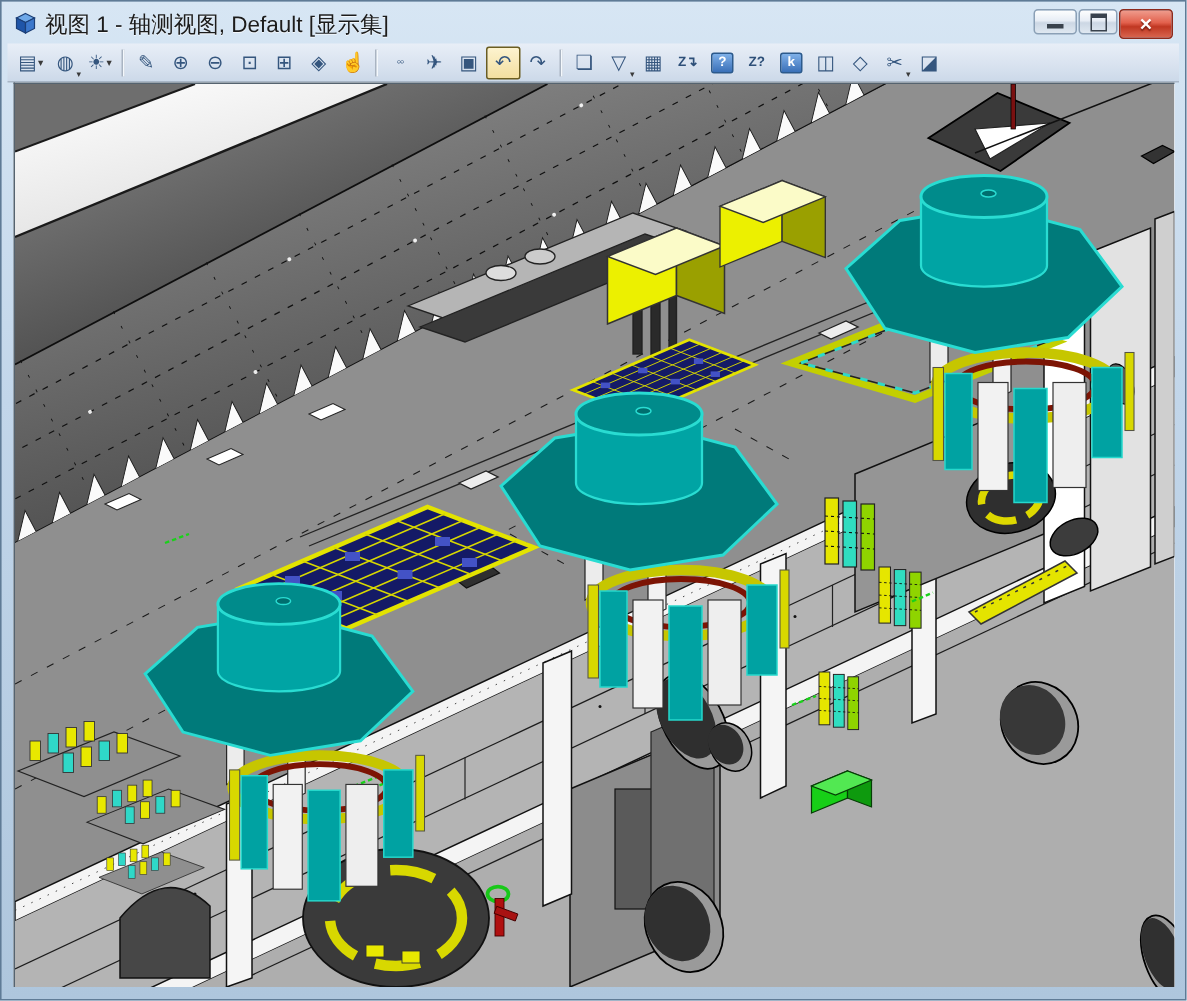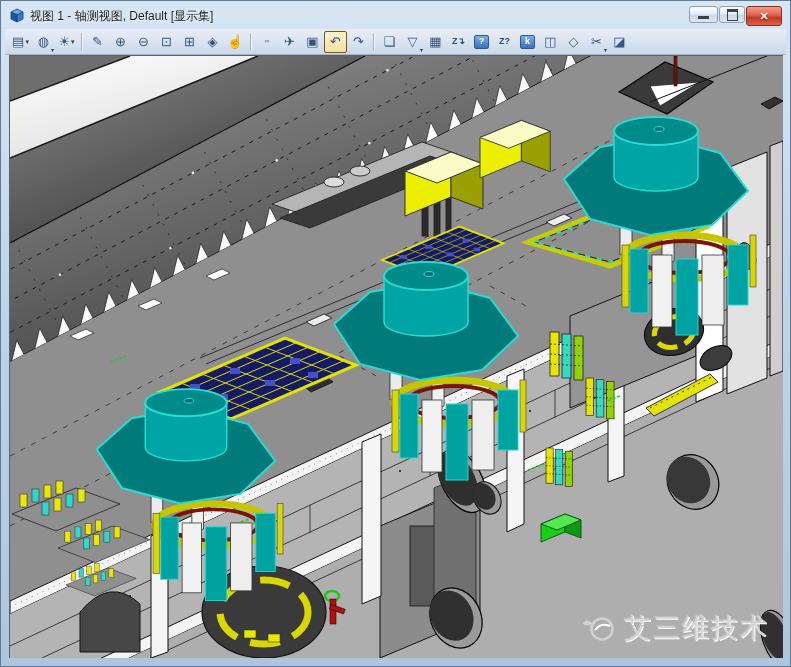--- a/index.html
+++ b/index.html
@@ -1,21 +1,21 @@
 <!DOCTYPE html>
 <html><head>
 <meta charset="utf-8">
 <style>
   html,body{margin:0;padding:0;background:#9fb6cc;font-family:"Liberation Sans",sans-serif;}
   #win{position:relative;width:791px;height:667px;overflow:hidden;
        background:linear-gradient(180deg,#d7e6f4 0%,#c2d6ea 40%,#aec6dd 100%);
        border:1px solid #5f7b96;box-sizing:border-box;}
   
   #titlebar{position:absolute;left:4px;top:3px;right:4px;height:24px;display:flex;align-items:center;gap:5px;padding:0 4px;}
-  #title-text{font-size:12px;color:#1c1c1c;text-shadow:0 1px 0 rgba(255,255,255,.7);white-space:nowrap;}
+  #title-text{font-size:15px;color:#1c1c1c;text-shadow:0 1px 0 rgba(255,255,255,.7);white-space:nowrap;}
   #win-icon{width:16px;height:16px;flex:0 0 auto;}
   #controls{margin-left:auto;display:flex;gap:1px;align-items:flex-start;}
   .ctl{box-sizing:border-box;height:17px;border:1px solid #8ba0b6;border-radius:3px;
        background:linear-gradient(180deg,#fdfefe 0%,#e7edf5 45%,#ccd7e4 55%,#dfe8f1 100%);
        display:flex;align-items:center;justify-content:center;cursor:default;}
   #min-btn{width:29px}#max-btn{width:26px}
   #close-btn{width:34px;height:18px;border:1px solid #8e2a1c;border-radius:3px;
        background:linear-gradient(180deg,#f0a染 0%,#e2614d 45%,#c03722 60%,#d8654f 100%);
        background:linear-gradient(180deg,#ef9c8d 0%,#e2614d 45%,#c03722 60%,#d8654f 100%);
        color:#fff;font-size:11px;font-weight:bold;display:flex;align-items:center;justify-content:center;text-shadow:0 1px 1px #7a1d10;}
@@ -502,22 +502,14 @@
         <path d="M518,186 L612,148 L694,172 L600,210 Z" stroke="#c3cf00" stroke-width="5"></path>
         <path d="M524,186 L612,152 L688,172 L600,206 Z" stroke="#222" stroke-width="1"></path>
         <path d="M524,186 L612,152 L688,172 L600,206 Z" stroke="#2fd8c8" stroke-width="2" stroke-dasharray="5,7"></path>
       </g>
 
       <use href="#tealUnit" transform="translate(646,131)"></use>
       <use href="#tealUnit" transform="translate(416,276)"></use>
       <use href="#tealUnit" transform="translate(176,401) scale(0.97)"></use>
     </svg>
 
-    <div id="watermark">
-      <svg width="36" height="30" viewBox="0 0 36 30">
-        <circle cx="21" cy="16" r="10.5" stroke="#d2d2d2" stroke-width="2.5" fill="none"></circle>
-        <path d="M10 9 Q4 5 2 11 Q6 14 11 11 Z" fill="#d2d2d2"></path>
-        <path d="M14 17 Q20 9 29 13" stroke="#ffffff" stroke-width="2" fill="none"></path>
-      </svg>
-      <span>艾三维技术</span>
-    </div>
   </div>
 </div>
 
 </body></html>

